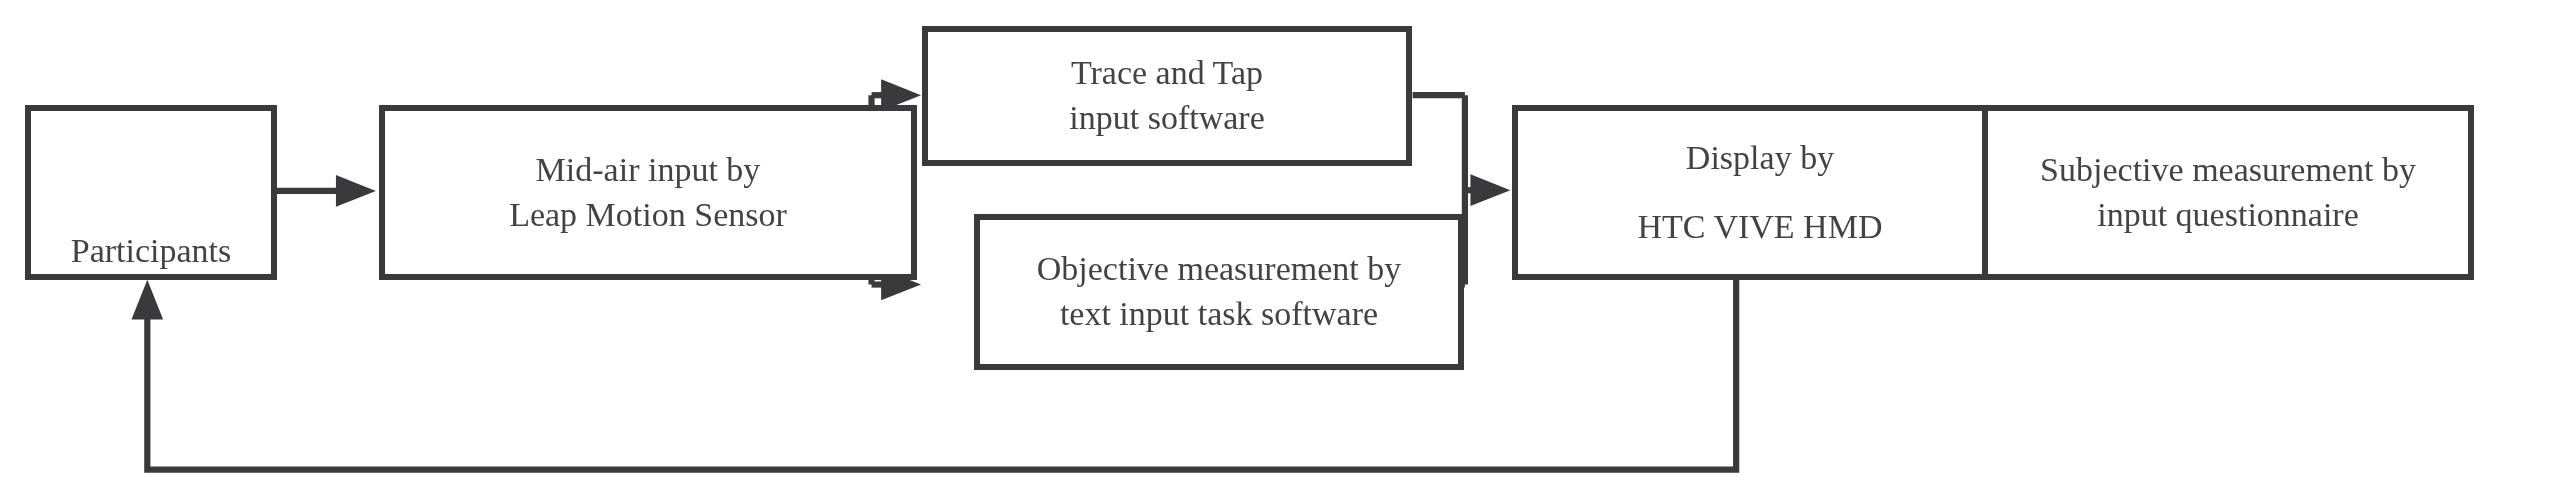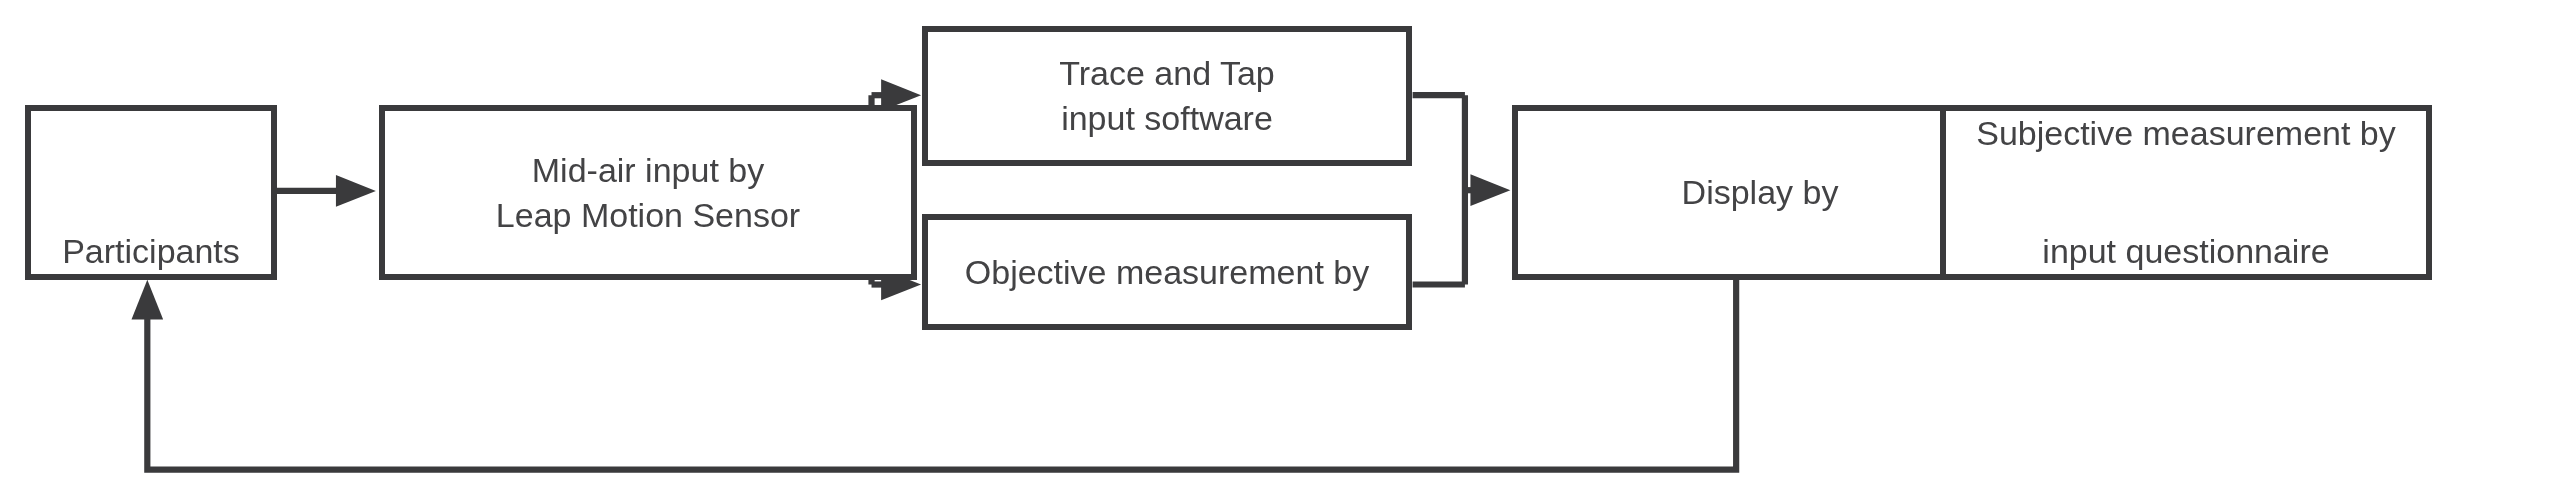--- a/index.html
+++ b/index.html
@@ -23,27 +23,28 @@
     background: #ffffff;
     display: flex;
     flex-direction: column;
     align-items: center;
     justify-content: center;
     text-align: center;
     color: #434345;
     font-size: 34px;
     line-height: 1.32;
     white-space: nowrap;
+    font-family: Liberation Serif, serif;
   }
   #n-participants { left: 25px;   top: 105px; width: 252px; height: 175px; justify-content: flex-end; }
   #n-midair       { left: 379px;  top: 105px; width: 538px; height: 175px; }
   #n-trace        { left: 922px; top: 25.5px;  width: 490px; height: 140px; }
-  #n-objective    { left: 922px; top: 214px; width: 490px; height: 116px; }
+  #n-objective    { left: 974px; top: 214px; width: 490px; height: 156px; }
   #n-display      { left: 1512px; top: 105px; width: 496px; height: 175px; gap: 24px; }
-  #n-subjective   { left: 1940px; top: 105px; width: 492px; height: 175px; justify-content: space-between; }
+  #n-subjective   { left: 1982px; top: 105px; width: 492px; height: 175px; }
 </style>
 </head>
 <body>
 
 <div class="stage">
 
   <svg class="wires" viewBox="0 0 3742 733" fill="none" stroke="#3a3a3c" stroke-width="9">
 
     <path d="M402,277 H492"></path>
     <polygon points="546,277 488,254 488,300" fill="#3a3a3c" stroke="none"></polygon>
@@ -77,24 +78,26 @@
     <span>Leap Motion Sensor</span>
   </div>
 
   <div class="node" id="n-trace">
     <span>Trace and Tap</span>
     <span>input software</span>
   </div>
 
   <div class="node" id="n-objective">
     <span>Objective measurement by</span>
+    <span>text input task software</span>
   </div>
 
   <div class="node" id="n-display">
     <span>Display by</span>
+    <span>HTC VIVE HMD</span>
   </div>
 
   <div class="node" id="n-subjective">
     <span>Subjective measurement by</span>
     <span>input questionnaire</span>
   </div>
 
 </div>
 
 

